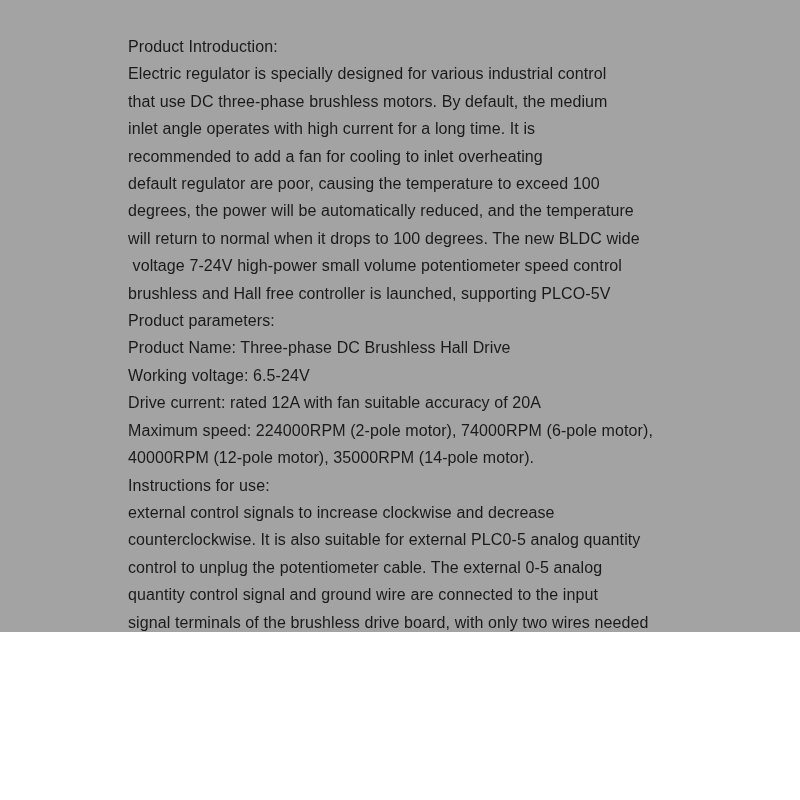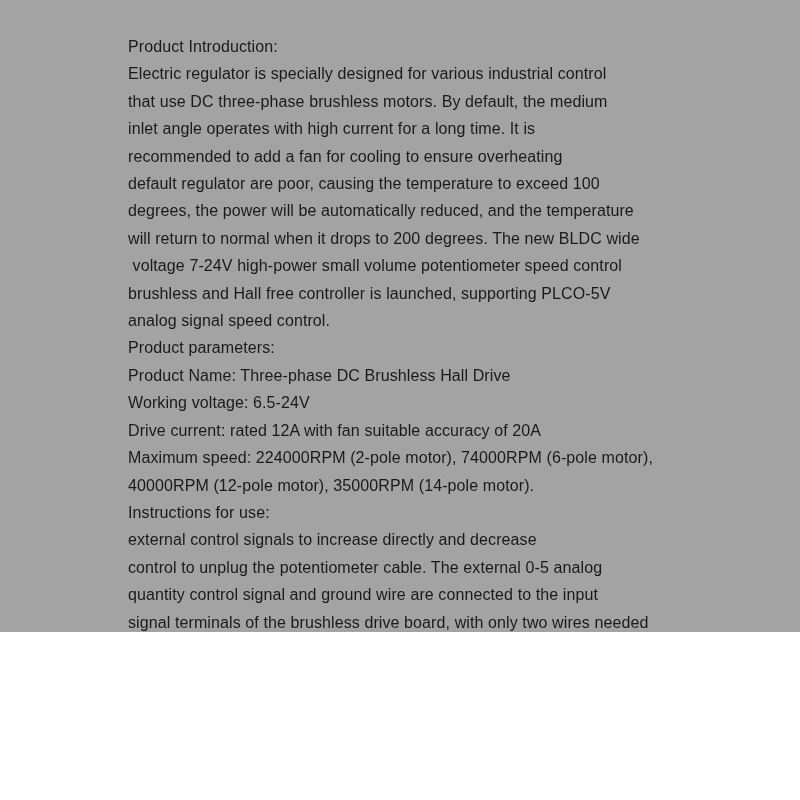--- a/index.html
+++ b/index.html
@@ -35,32 +35,32 @@
 </head>
 <body>
 
 <div class="page">
   <div class="text-block">
 
   <div class="text-line">Product Introduction:</div>
       <div class="text-line">Electric regulator is specially designed for various industrial control</div>
       <div class="text-line">that use DC three-phase brushless motors. By default, the medium</div>
       <div class="text-line">inlet angle operates with high current for a long time. It is</div>
-      <div class="text-line">recommended to add a fan for cooling to ensure overheating</div>
+      <div class="text-line">recommended to add a fan for cooling to inlet overheating</div>
       <div class="text-line">default regulator are poor, causing the temperature to exceed 100</div>
       <div class="text-line">degrees, the power will be automatically reduced, and the temperature</div>
-      <div class="text-line">will return to normal when it drops to 200 degrees. The new BLDC wide</div>
+      <div class="text-line">will return to normal when it drops to 100 degrees. The new BLDC wide</div>
       <div class="text-line"> voltage 7-24V high-power small volume potentiometer speed control</div>
       <div class="text-line">brushless and Hall free controller is launched, supporting PLCO-5V</div>
-      <div class="text-line">analog signal speed control.</div>
       <div class="text-line">Product parameters:</div>
       <div class="text-line">Product Name: Three-phase DC Brushless Hall Drive</div>
       <div class="text-line">Working voltage: 6.5-24V</div>
       <div class="text-line">Drive current: rated 12A with fan suitable accuracy of 20A</div>
       <div class="text-line">Maximum speed: 224000RPM (2-pole motor), 74000RPM (6-pole motor),</div>
       <div class="text-line">40000RPM (12-pole motor), 35000RPM (14-pole motor).</div>
       <div class="text-line">Instructions for use:</div>
-      <div class="text-line">external control signals to increase directly and decrease</div>
+      <div class="text-line">external control signals to increase clockwise and decrease</div>
+      <div class="text-line">counterclockwise. It is also suitable for external PLC0-5 analog quantity</div>
       <div class="text-line">control to unplug the potentiometer cable. The external 0-5 analog</div>
       <div class="text-line">quantity control signal and ground wire are connected to the input</div>
       <div class="text-line">signal terminals of the brushless drive board, with only two wires needed</div>
     </div>
 </div>
 
 </body></html>

